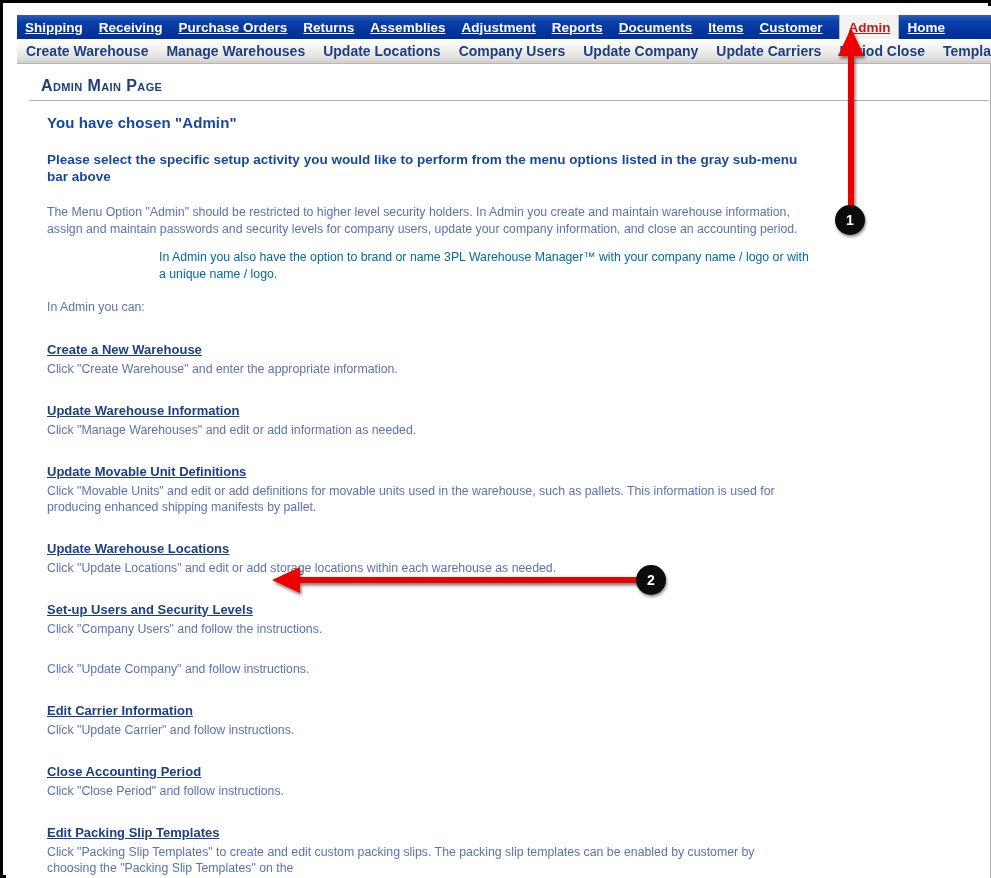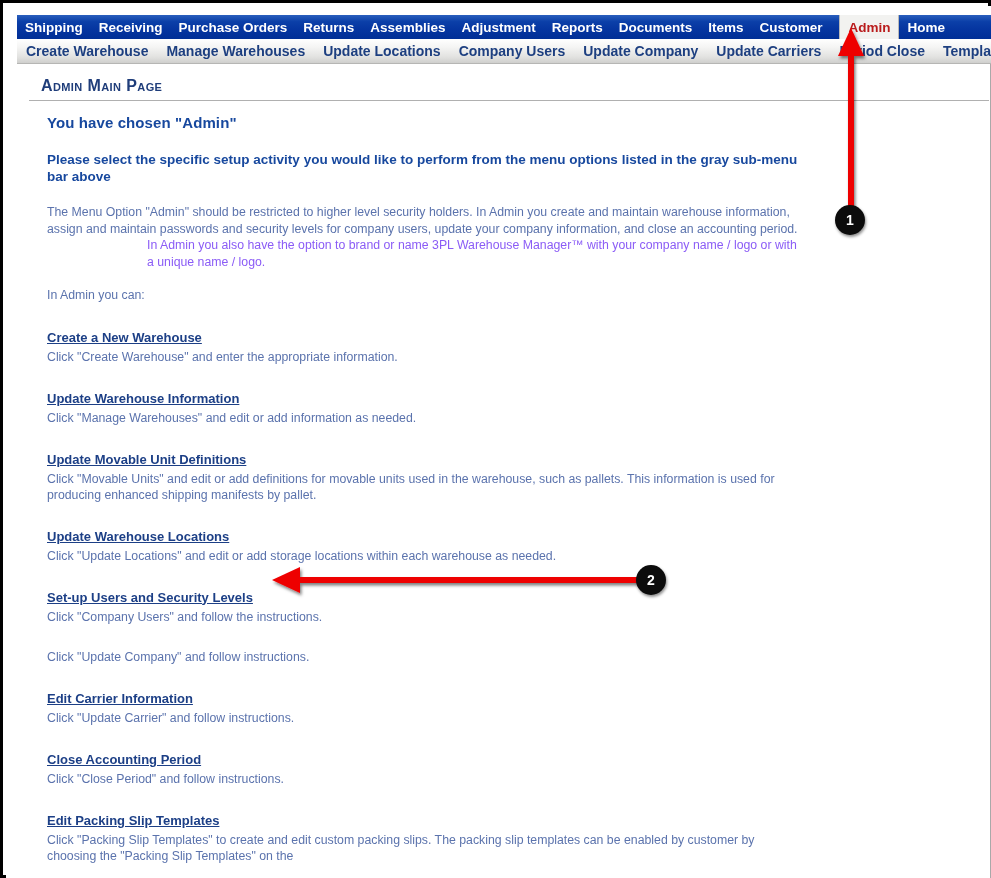--- a/index.html
+++ b/index.html
@@ -47,20 +47,21 @@
   }
   .main-nav .nav-item {
     color: #ffffff;
     font-size: 13.5px;
     font-weight: bold;
     padding: 0 8px;
     display: flex;
     align-items: center;
     white-space: nowrap;
     letter-spacing: 0px;
+    text-decoration: underline;
   }
   .main-nav .nav-item.active {
     background: #f2f2f0;
     color: #b91c1c;
     border-left: 1px solid #b9b9b9;
     border-right: 1px solid #b9b9b9;
     margin-left: 9px;
   }
 
   
@@ -138,24 +139,24 @@
     width: 752px;
   }
   p.para {
     margin: 19px 0 0 0;
     font-size: 12.3px;
     color: #5b73ad;
     line-height: 16.5px;
     width: 752px;
   }
   p.indent {
-    margin: 0;
+    margin: 12px;
     padding-left: 100px;
     font-size: 12.3px;
-    color: #8b5cf6;
+    color: #0369a1;
     line-height: 16.5px;
     width: 752px;
     box-sizing: border-box;
   }
   p.small-gap {
     margin-top: 17px;
   }
 
   .link-block {
     margin-top: 24px;

